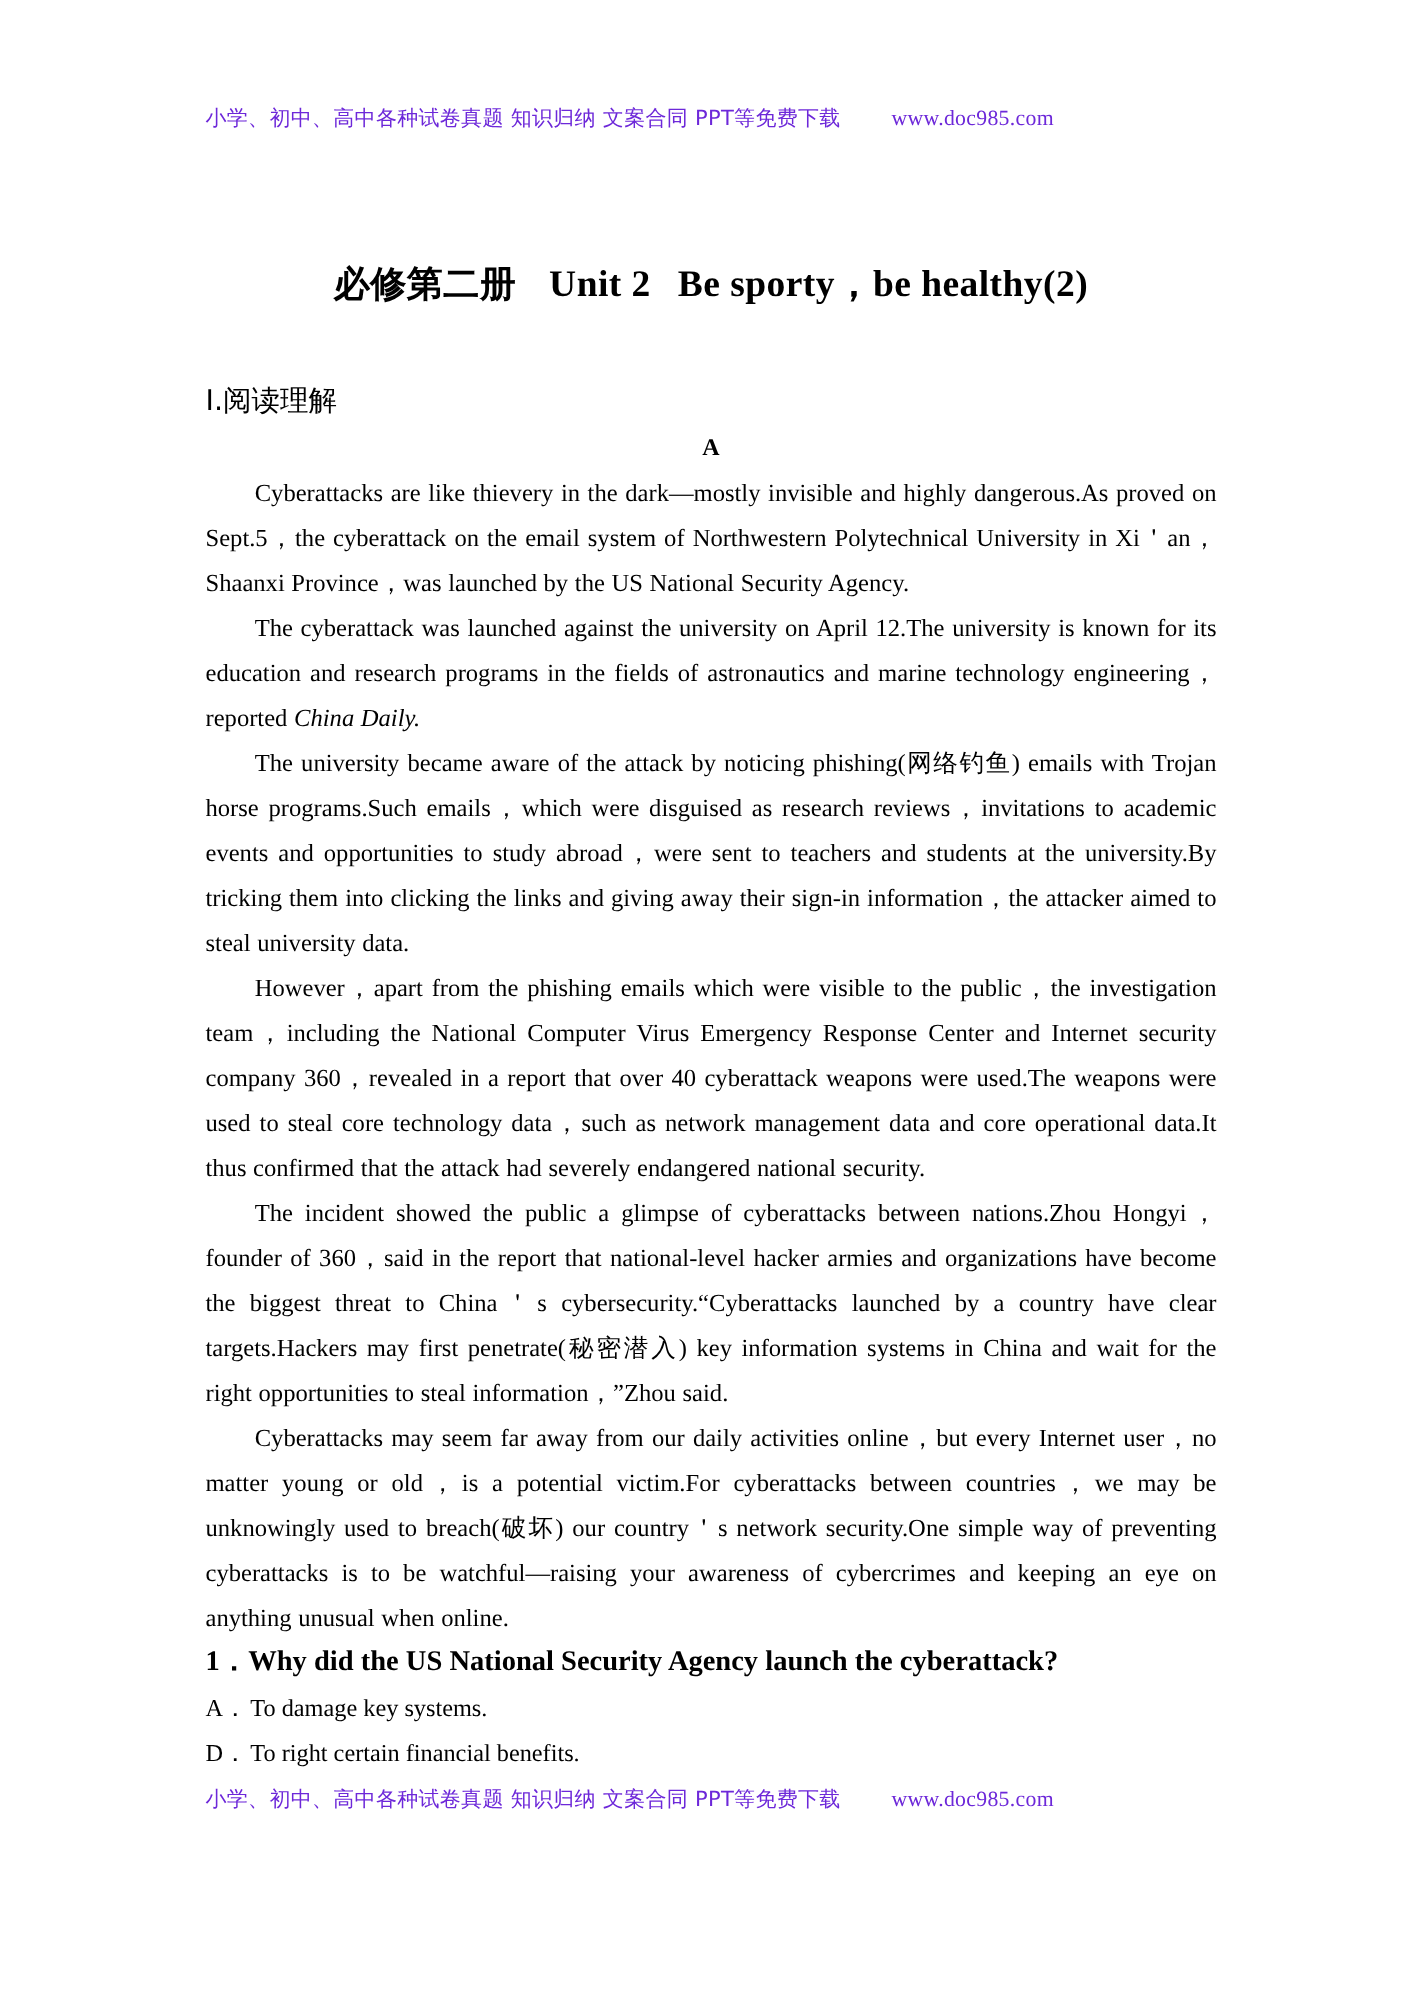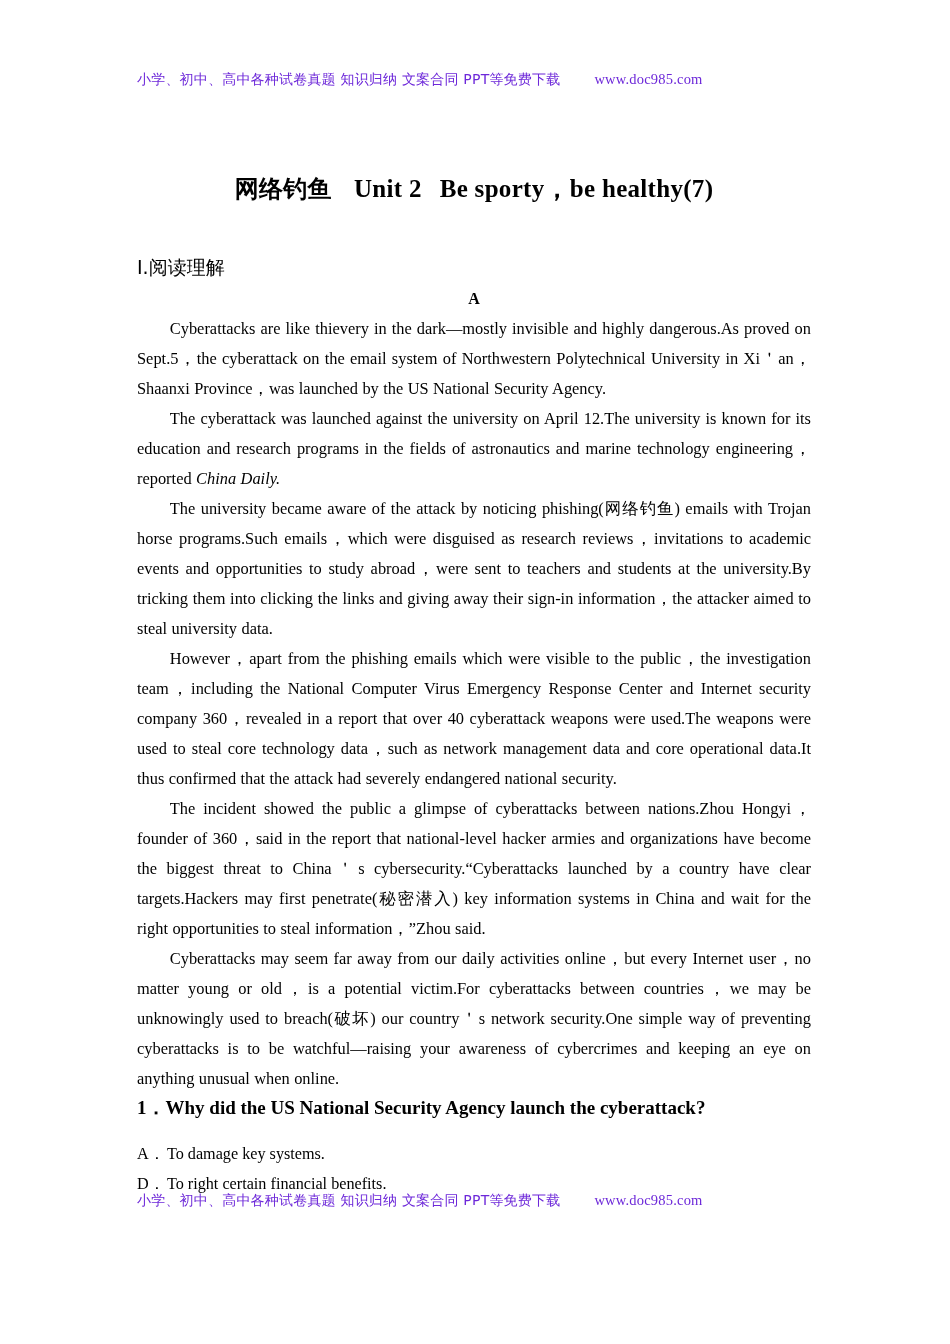--- a/index.html
+++ b/index.html
@@ -114,21 +114,21 @@
     top: 1094px;
     width: 674px;
   }
   .question-stem {
     font-size: 19px;
     font-weight: bold;
     line-height: 27px;
     white-space: nowrap;
   }
   .options {
-    margin-top: 18px;
+    margin-top: 3px;
   }
   .opt-row {
     display: flex;
     line-height: 30px;
     font-size: 16.2px;
   }
   .opt {
     flex: 0 0 288px;
     white-space: nowrap;
   }
@@ -137,21 +137,21 @@
 </head>
 <body>
 
 <div class="page">
 
   <div class="running-head" id="page-header">
     <span class="cn">小学、初中、高中各种试卷真题 知识归纳 文案合同 PPT等免费下载</span><span class="url">www.doc985.com</span>
   </div>
 
   <div class="doc-title">
-    <span class="cn-title">网络钓鱼</span><span class="gap"></span><span>Unit 2</span><span class="gap-sm"></span><span>Be sporty，be healthy(7)</span>
+    <span class="cn-title">必修第二册</span><span class="gap"></span><span>Unit 2</span><span class="gap-sm"></span><span>Be sporty，be healthy(2)</span>
   </div>
 
   <div class="section-heading">
     <span class="cn">Ⅰ.阅读理解</span>
   </div>
 
   <div class="passage">
     <div class="passage-label">A</div>
 
     <p class="para">Cyberattacks are like thievery in the dark—mostly invisible and highly dangerous.As proved on Sept.5，the cyberattack on the email system of Northwestern Polytechnical University in Xi＇an，Shaanxi Province，was launched by the US National Security Agency.</p>

